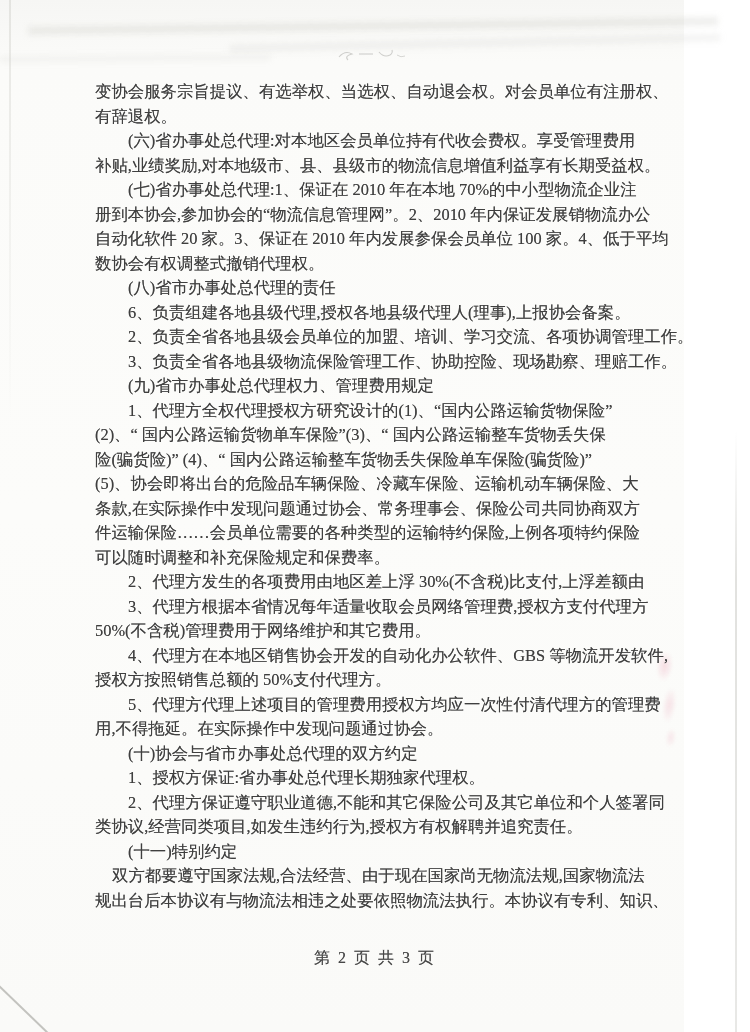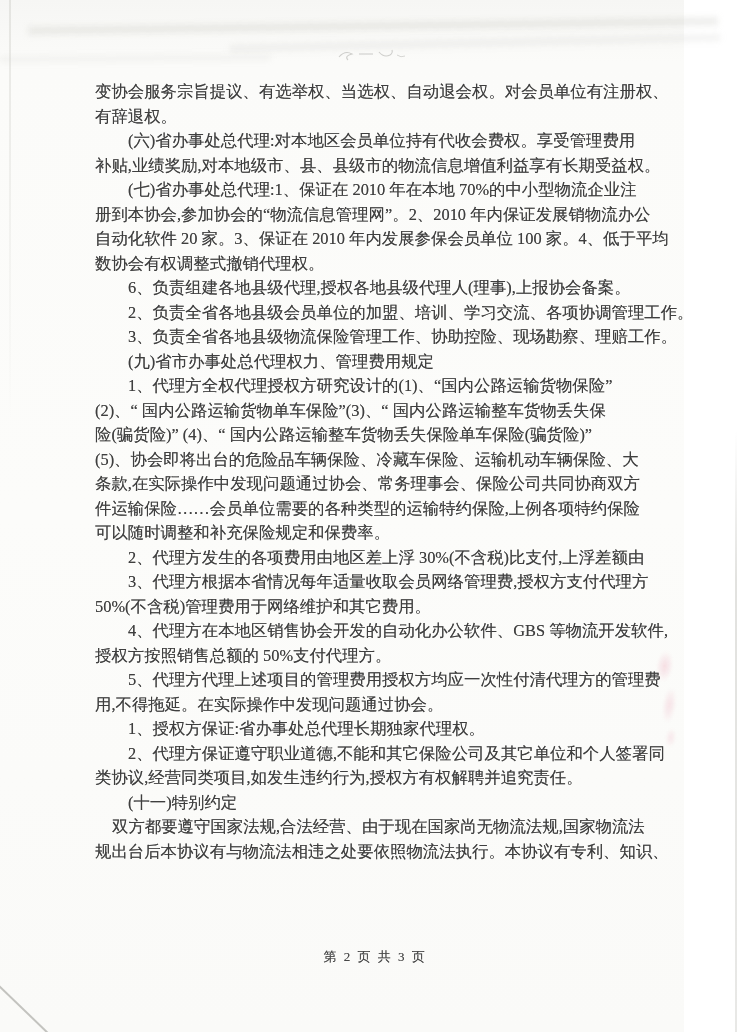--- a/index.html
+++ b/index.html
@@ -66,21 +66,21 @@
     white-space: nowrap;
     height: 24.5px;
   }
   .doc-body .line.indent-1 { padding-left: 17px; }
   .doc-body .line.indent-2 { padding-left: 33px; }
   .page-footer {
     position: absolute;
     left: 0; top: 948px; width: 750px;
     text-align: center;
     color: #474747;
-    font-size: 13px;
+    font-size: 16px;
     letter-spacing: 2px;
     text-shadow: 0 0 0.5px rgba(71,71,71,0.6);
   }
 </style>
 </head>
 <body>
 
 <div class="scan-page">
 
   <div class="streak s1"></div>
@@ -101,38 +101,40 @@
 
   <div class="doc-body">
       <div class="line indent-0">变协会服务宗旨提议、有选举权、当选权、自动退会权。对会员单位有注册权、</div>
       <div class="line indent-0">有辞退权。</div>
       <div class="line indent-2">(六)省办事处总代理:对本地区会员单位持有代收会费权。享受管理费用</div>
       <div class="line indent-0">补贴,业绩奖励,对本地级市、县、县级市的物流信息增值利益享有长期受益权。</div>
       <div class="line indent-2">(七)省办事处总代理:1、保证在 2010 年在本地 70%的中小型物流企业注</div>
       <div class="line indent-0">册到本协会,参加协会的“物流信息管理网”。2、2010 年内保证发展销物流办公</div>
       <div class="line indent-0">自动化软件 20 家。3、保证在 2010 年内发展参保会员单位 100 家。4、低于平均</div>
       <div class="line indent-0">数协会有权调整式撤销代理权。</div>
+      <div class="line indent-2">(八)省市办事处总代理的责任</div>
       <div class="line indent-2">6、负责组建各地县级代理,授权各地县级代理人(理事),上报协会备案。</div>
       <div class="line indent-2">2、负责全省各地县级会员单位的加盟、培训、学习交流、各项协调管理工作。</div>
       <div class="line indent-2">3、负责全省各地县级物流保险管理工作、协助控险、现场勘察、理赔工作。</div>
       <div class="line indent-2">(九)省市办事处总代理权力、管理费用规定</div>
       <div class="line indent-2">1、代理方全权代理授权方研究设计的(1)、“国内公路运输货物保险”</div>
       <div class="line indent-0">(2)、“ 国内公路运输货物单车保险”(3)、“ 国内公路运输整车货物丢失保</div>
       <div class="line indent-0">险(骗货险)” (4)、“ 国内公路运输整车货物丢失保险单车保险(骗货险)”</div>
       <div class="line indent-0">(5)、协会即将出台的危险品车辆保险、冷藏车保险、运输机动车辆保险、大</div>
       <div class="line indent-0">条款,在实际操作中发现问题通过协会、常务理事会、保险公司共同协商双方</div>
       <div class="line indent-0">件运输保险……会员单位需要的各种类型的运输特约保险,上例各项特约保险</div>
       <div class="line indent-0">可以随时调整和补充保险规定和保费率。</div>
       <div class="line indent-2">2、代理方发生的各项费用由地区差上浮 30%(不含税)比支付,上浮差额由</div>
       <div class="line indent-2">3、代理方根据本省情况每年适量收取会员网络管理费,授权方支付代理方</div>
       <div class="line indent-0">50%(不含税)管理费用于网络维护和其它费用。</div>
       <div class="line indent-2">4、代理方在本地区销售协会开发的自动化办公软件、GBS 等物流开发软件,</div>
       <div class="line indent-0">授权方按照销售总额的 50%支付代理方。</div>
       <div class="line indent-2">5、代理方代理上述项目的管理费用授权方均应一次性付清代理方的管理费</div>
       <div class="line indent-0">用,不得拖延。在实际操作中发现问题通过协会。</div>
+      <div class="line indent-2">(十)协会与省市办事处总代理的双方约定</div>
       <div class="line indent-2">1、授权方保证:省办事处总代理长期独家代理权。</div>
       <div class="line indent-2">2、代理方保证遵守职业道德,不能和其它保险公司及其它单位和个人签署同</div>
       <div class="line indent-0">类协议,经营同类项目,如发生违约行为,授权方有权解聘并追究责任。</div>
       <div class="line indent-2">(十一)特别约定</div>
       <div class="line indent-1">双方都要遵守国家法规,合法经营、由于现在国家尚无物流法规,国家物流法</div>
       <div class="line indent-0">规出台后本协议有与物流法相违之处要依照物流法执行。本协议有专利、知识、</div>
     </div>
 
   <div class="page-footer">第 2 页 共 3 页</div>
 

